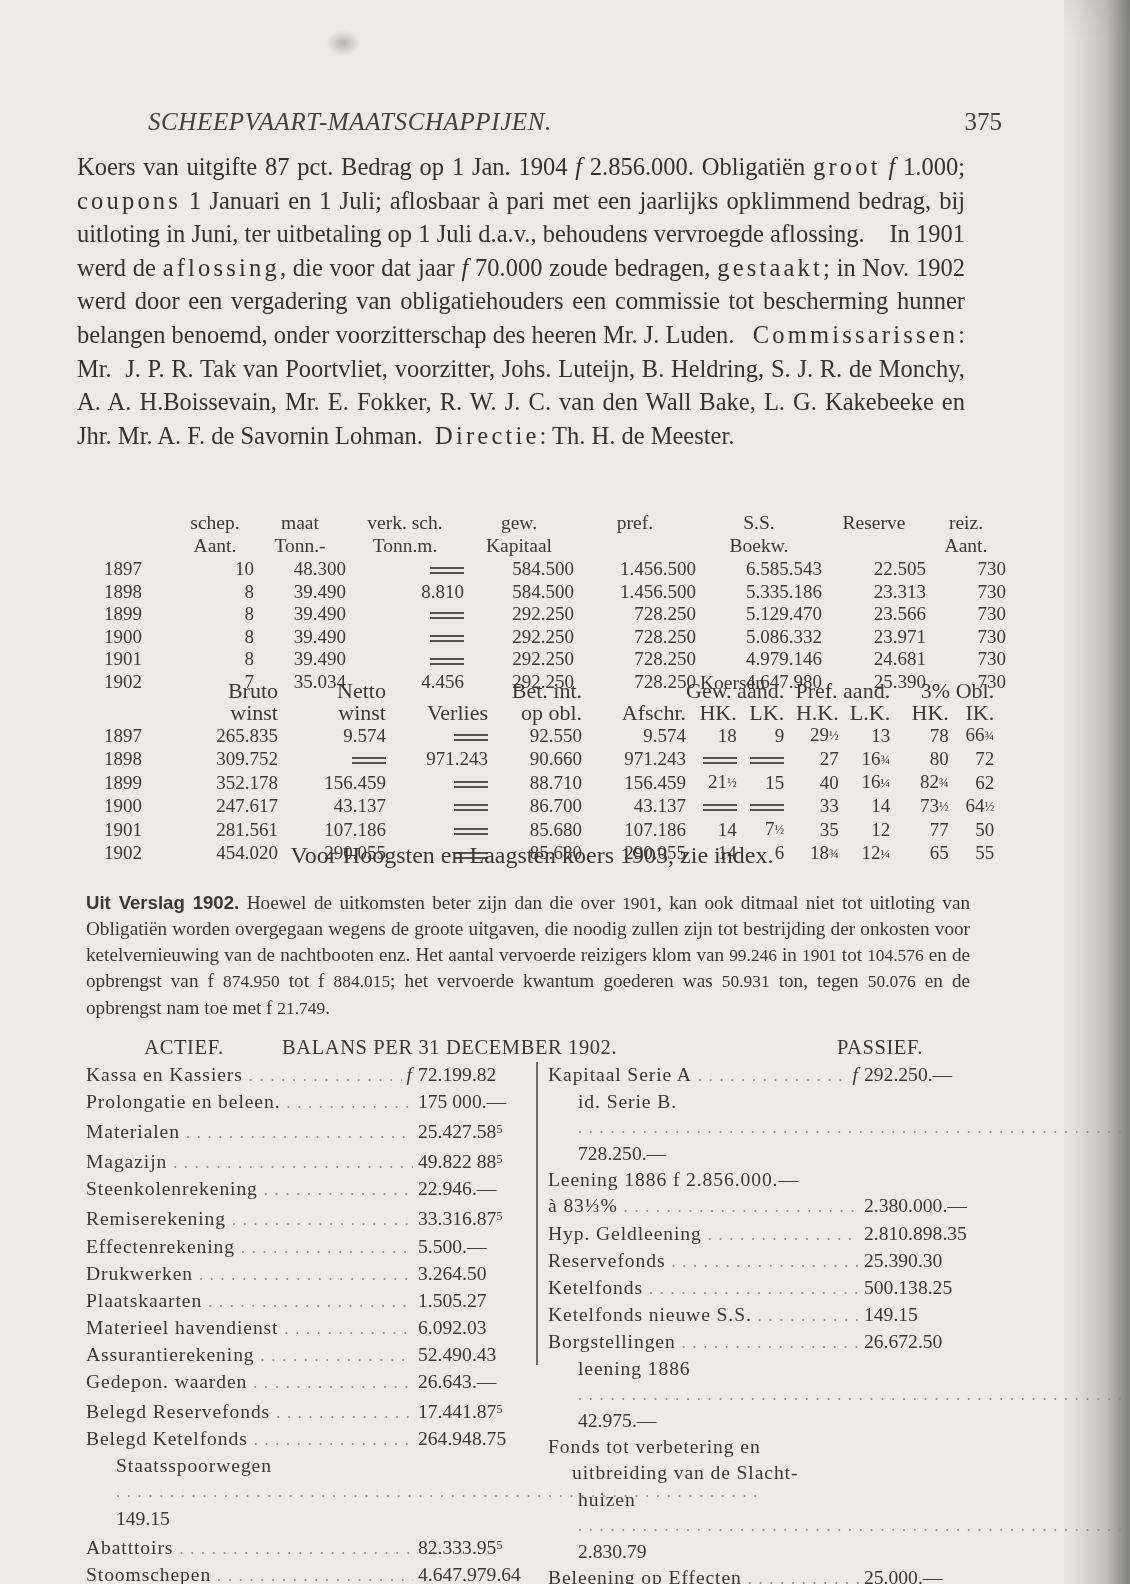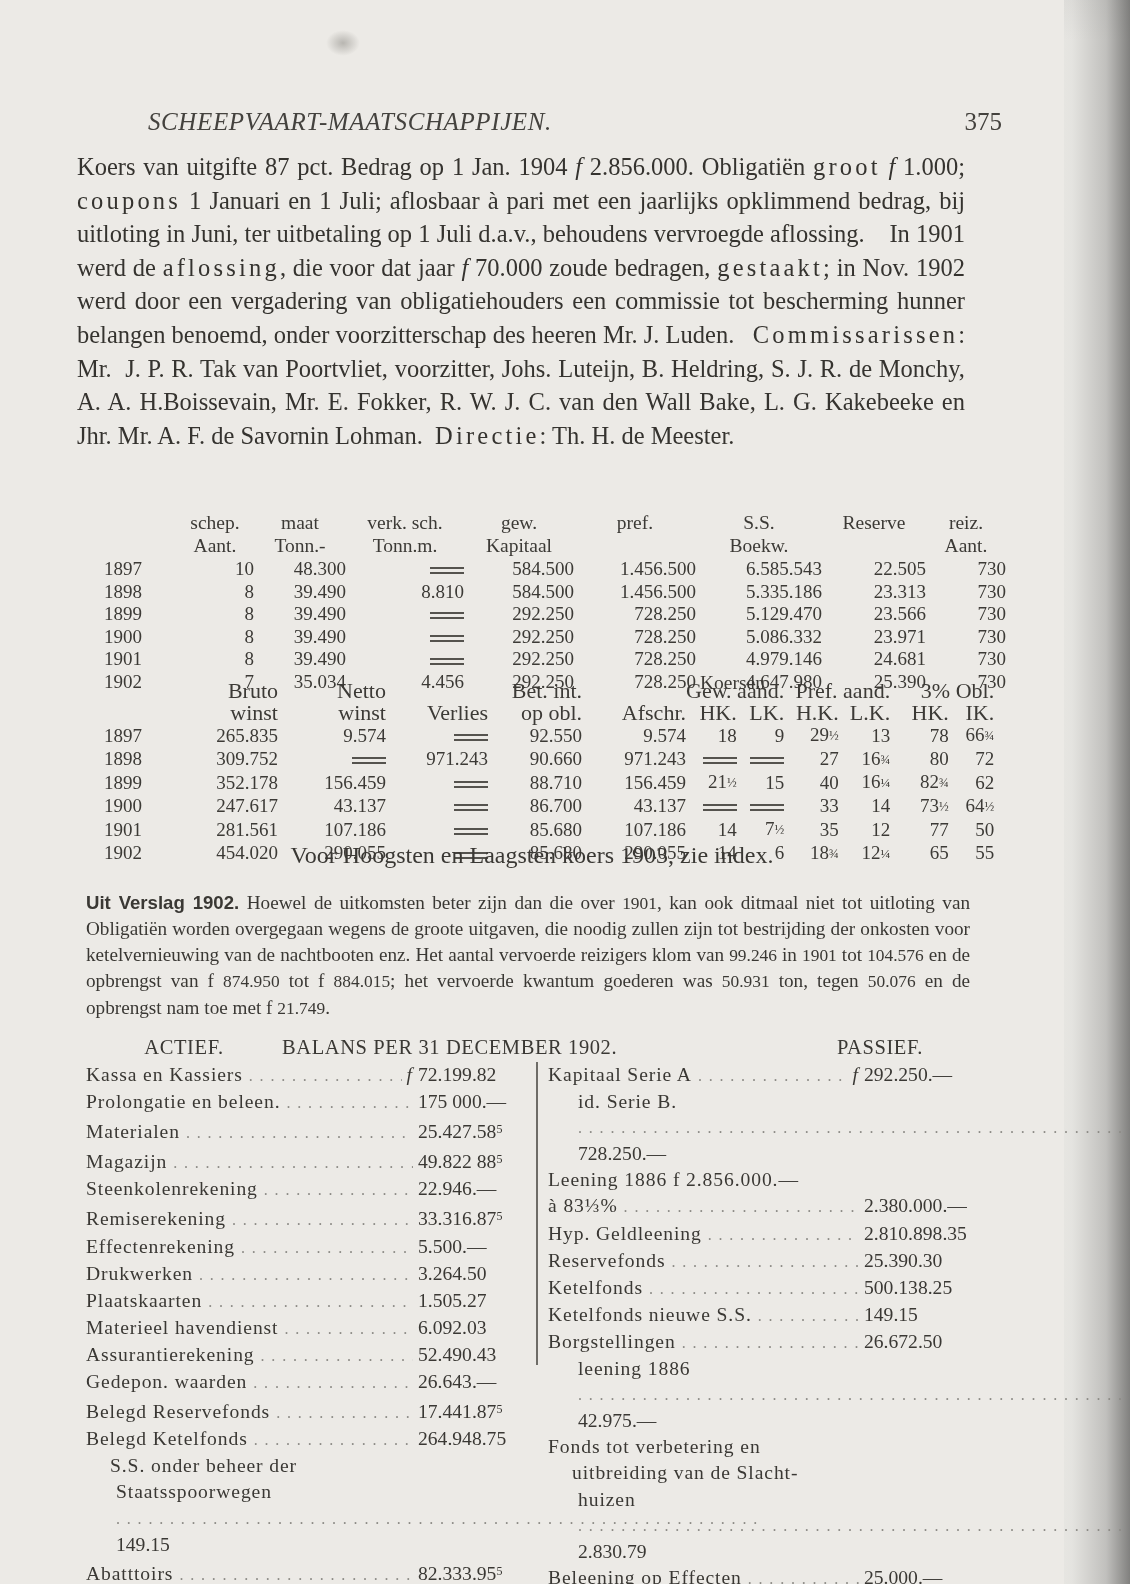--- a/index.html
+++ b/index.html
@@ -424,21 +424,20 @@
         <div class="brow">
           <span class="blabel">Belegd Reservefonds</span>
           <span class="bdots">. . . . . . . . . . . . . . . . . . . . . . . . . . . . . . . . . . . . . . . . . . . . . . . . . . . . . . . . . . . . </span>
           <span class="bval">17.441.87<sup class="s5">5</sup></span>
         </div>
         <div class="brow">
           <span class="blabel">Belegd Ketelfonds</span>
           <span class="bdots">. . . . . . . . . . . . . . . . . . . . . . . . . . . . . . . . . . . . . . . . . . . . . . . . . . . . . . . . . . . . </span>
           <span class="bval">264.948.75</span>
         </div>
-        <div class="plainrow indent"><span>S.S. onder beheer der</span></div>
         <div class="brow indent">
           <span class="blabel">Staatsspoorwegen</span>
           <span class="bdots">. . . . . . . . . . . . . . . . . . . . . . . . . . . . . . . . . . . . . . . . . . . . . . . . . . . . . . . . . . . . </span>
           <span class="bval">149.15</span>
         </div>
         <div class="brow">
           <span class="blabel">Abatttoirs</span>
           <span class="bdots">. . . . . . . . . . . . . . . . . . . . . . . . . . . . . . . . . . . . . . . . . . . . . . . . . . . . . . . . . . . . </span>
           <span class="bval">82.333.95<sup class="s5">5</sup></span>
         </div>

